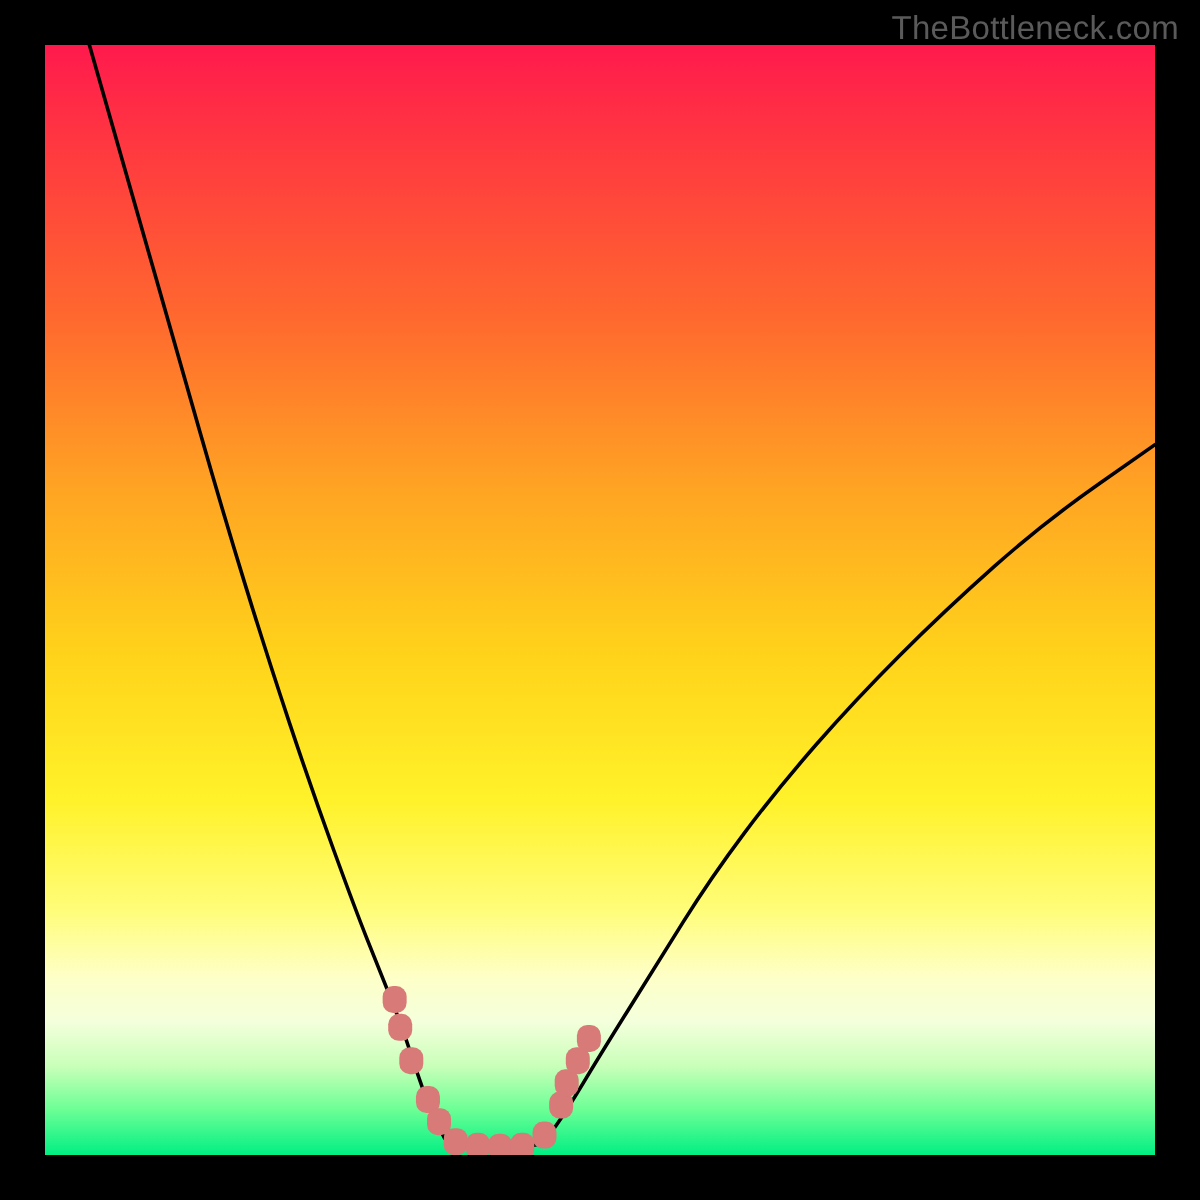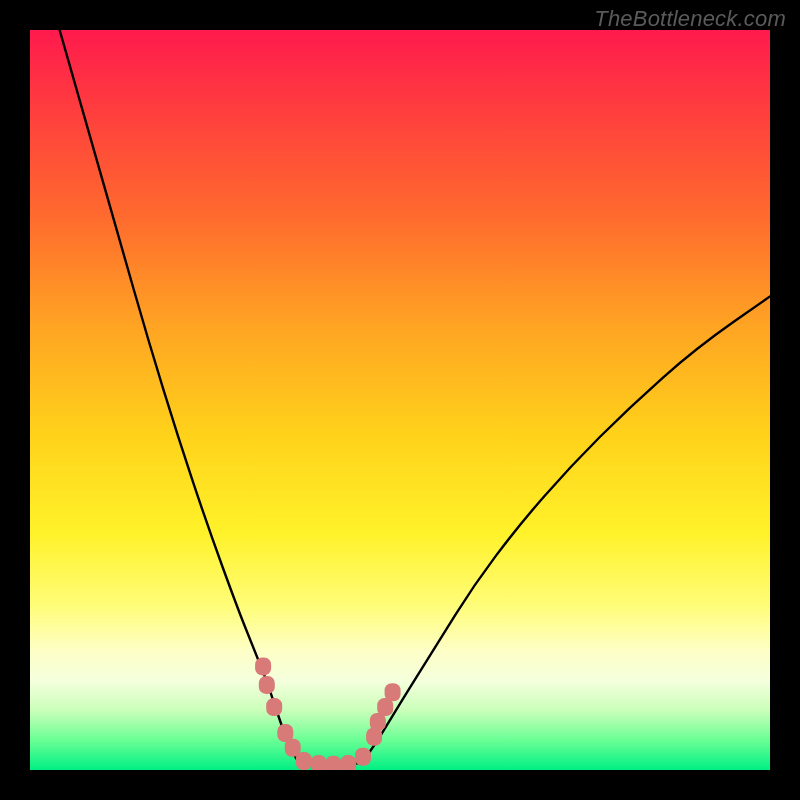--- a/index.html
+++ b/index.html
@@ -9,21 +9,20 @@
     height: 800px;
     overflow: hidden;
     background: #000;
     font-family: Arial, Helvetica, sans-serif;
   }
   .frame {
     position: relative;
     width: 800px;
     height: 800px;
     background: #000;
-    font-style: italic;
   }
   .plot-area {
     position: absolute;
     left: 30px;
     top: 30px;
     width: 740px;
     height: 740px;
     overflow: hidden;
   }
   .gradient-bg {

